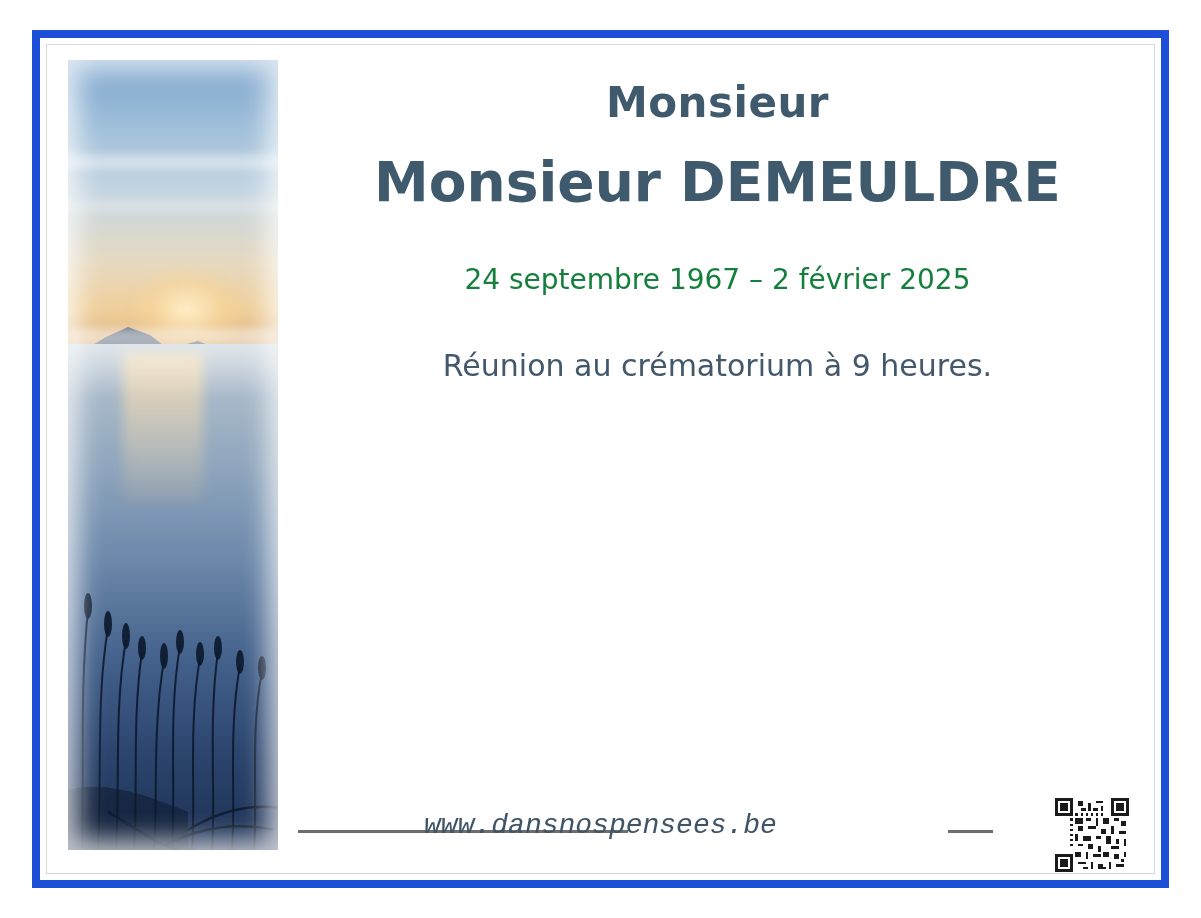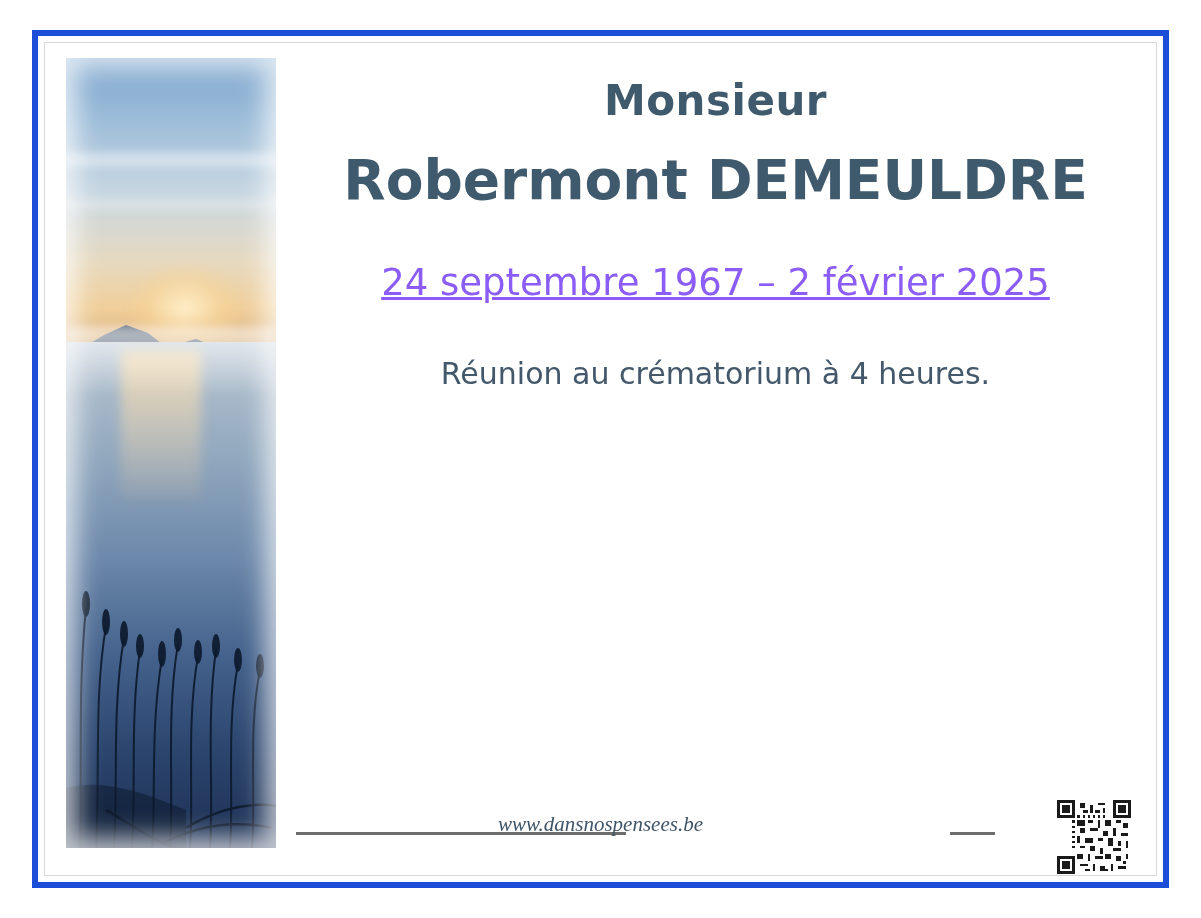--- a/index.html
+++ b/index.html
@@ -13,21 +13,21 @@
     font-family: "DejaVu Sans", sans-serif;
     overflow: hidden;
   }
 
   .card {
     position: absolute;
     left: 32px;
     top: 30px;
     width: 1137px;
     height: 858px;
-    border: 6px solid #1d4ed8;
+    border: 8px solid #1d4ed8;
     box-sizing: border-box;
     background: #ffffff;
   }
   .card-inner {
     position: absolute;
     left: 6px;
     top: 6px;
     right: 6px;
     bottom: 6px;
     border: 1px solid #d8d8d8;
@@ -144,25 +144,24 @@
     line-height: 1.1;
   }
   .title-name {
     font-size: 55px;
     font-weight: bold;
     color: #3f5a6d;
     margin: 26px 0 0 0;
     line-height: 1.1;
   }
   .dates {
-    font-size: 37px;
-    color: #8b5cf6;
+    font-size: 28px;
+    color: #15803d;
     margin: 50px 0 0 0;
     font-weight: normal;
-    text-decoration: underline;
   }
   .para {
     font-size: 30px;
     line-height: 1.42;
     color: #43586b;
     margin: 46px 0 0 0;
   }
   .para.second { margin-top: 42px; }
   .para .strong {
     font-weight: bold;
@@ -187,23 +186,23 @@
     height: 3px;
     background: #6d6d6d;
   }
   .rule.left { left: 230px; width: 330px; }
   .rule.right { right: 140px; width: 45px; }
   .website {
     position: absolute;
     left: 0; right: 0;
     top: 6px;
     text-align: center;
-    font-family: Liberation Serif, serif;
+    font-family: Liberation Mono, monospace;
     font-style: italic;
-    font-size: 21px;
+    font-size: 28px;
     color: #3f5467;
   }
   .qr {
     position: absolute;
     right: 4px;
     top: -6px;
     width: 74px;
     height: 74px;
   }
   .qr svg { display: block; }
@@ -258,26 +257,26 @@
       </g>
       <g fill="#0d1a2e" opacity="0.55">
         <path d="M0,430 C40,420 80,436 120,452 L120,490 L0,490 Z"></path>
       </g>
     </svg>
     <div class="vignette"></div>
   </div>
 
   <div class="content">
     <div class="title-small">Monsieur</div>
-    <div class="title-name">Robermont DEMEULDRE</div>
+    <div class="title-name">Monsieur DEMEULDRE</div>
     <div class="dates">24 septembre 1967 – 2 février 2025</div>
 
 
 
-    <p class="closing">Réunion au crématorium à 4 heures.</p>
+    <p class="closing">Réunion au crématorium à 9 heures.</p>
   </div>
 
   <div class="footer">
     <div class="rule left"></div>
     <div class="rule right"></div>
     <div class="website">www.dansnospensees.be</div>
     <div class="qr">
       <svg viewBox="0 0 29 29" width="74" height="74" shape-rendering="crispEdges">
         <rect width="29" height="29" fill="#ffffff"></rect>
         <g fill="#1a1a1a">

